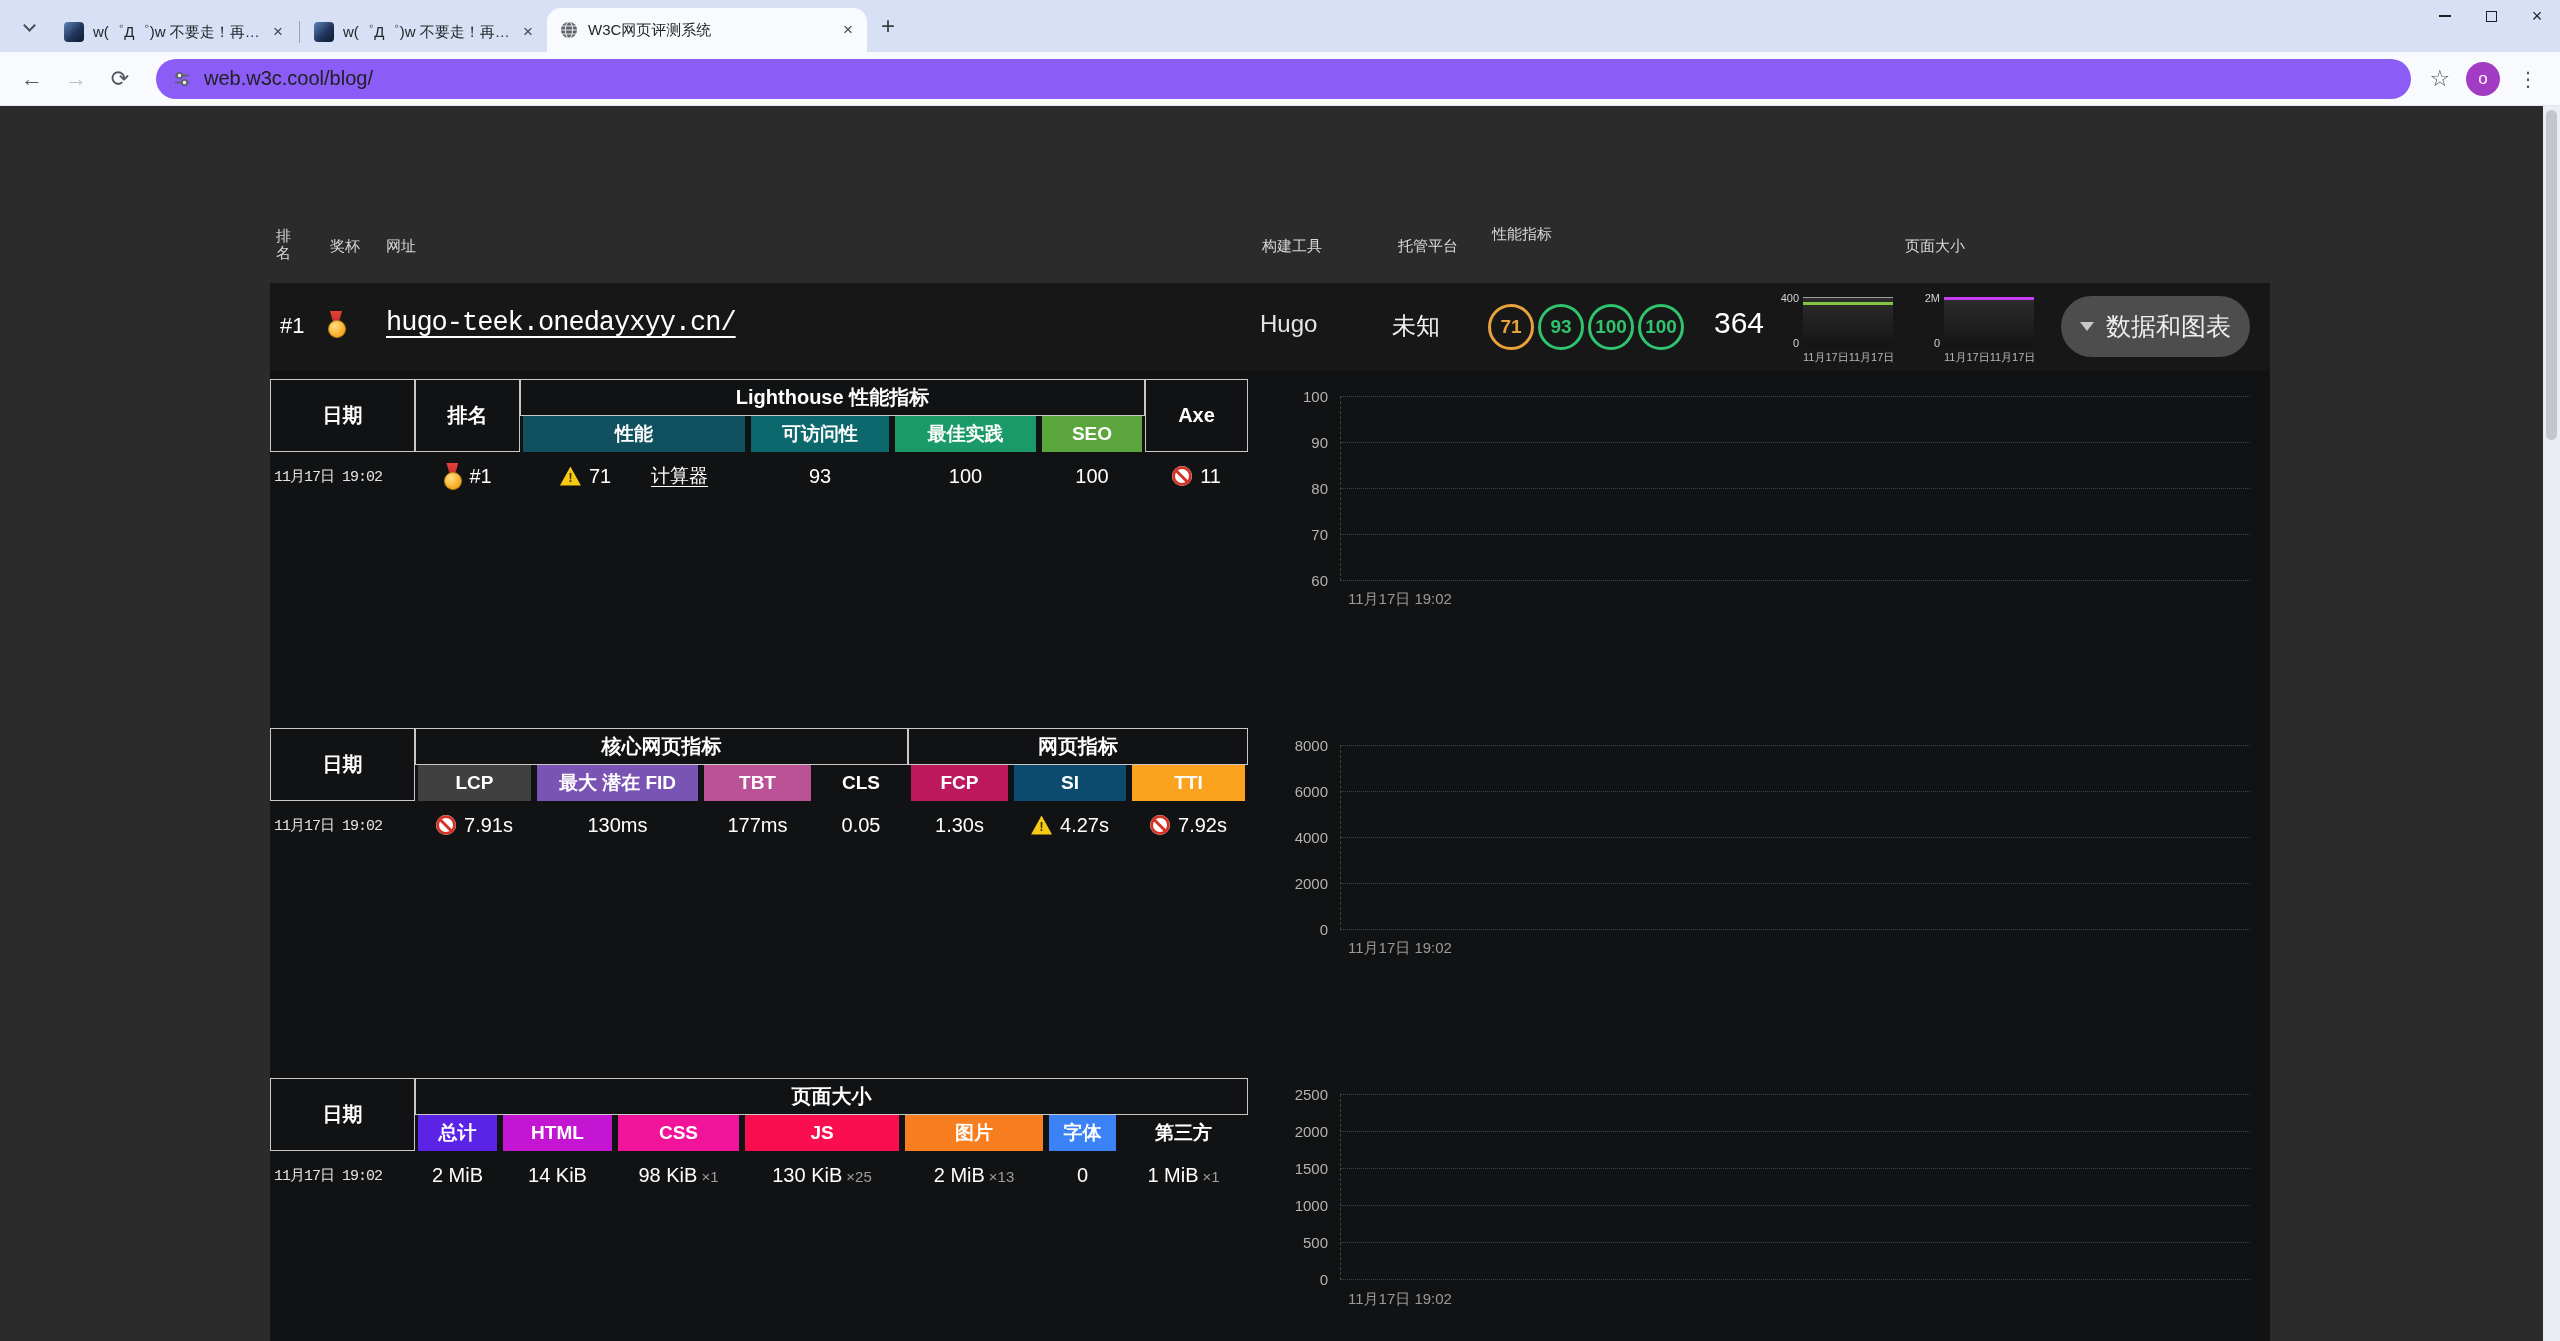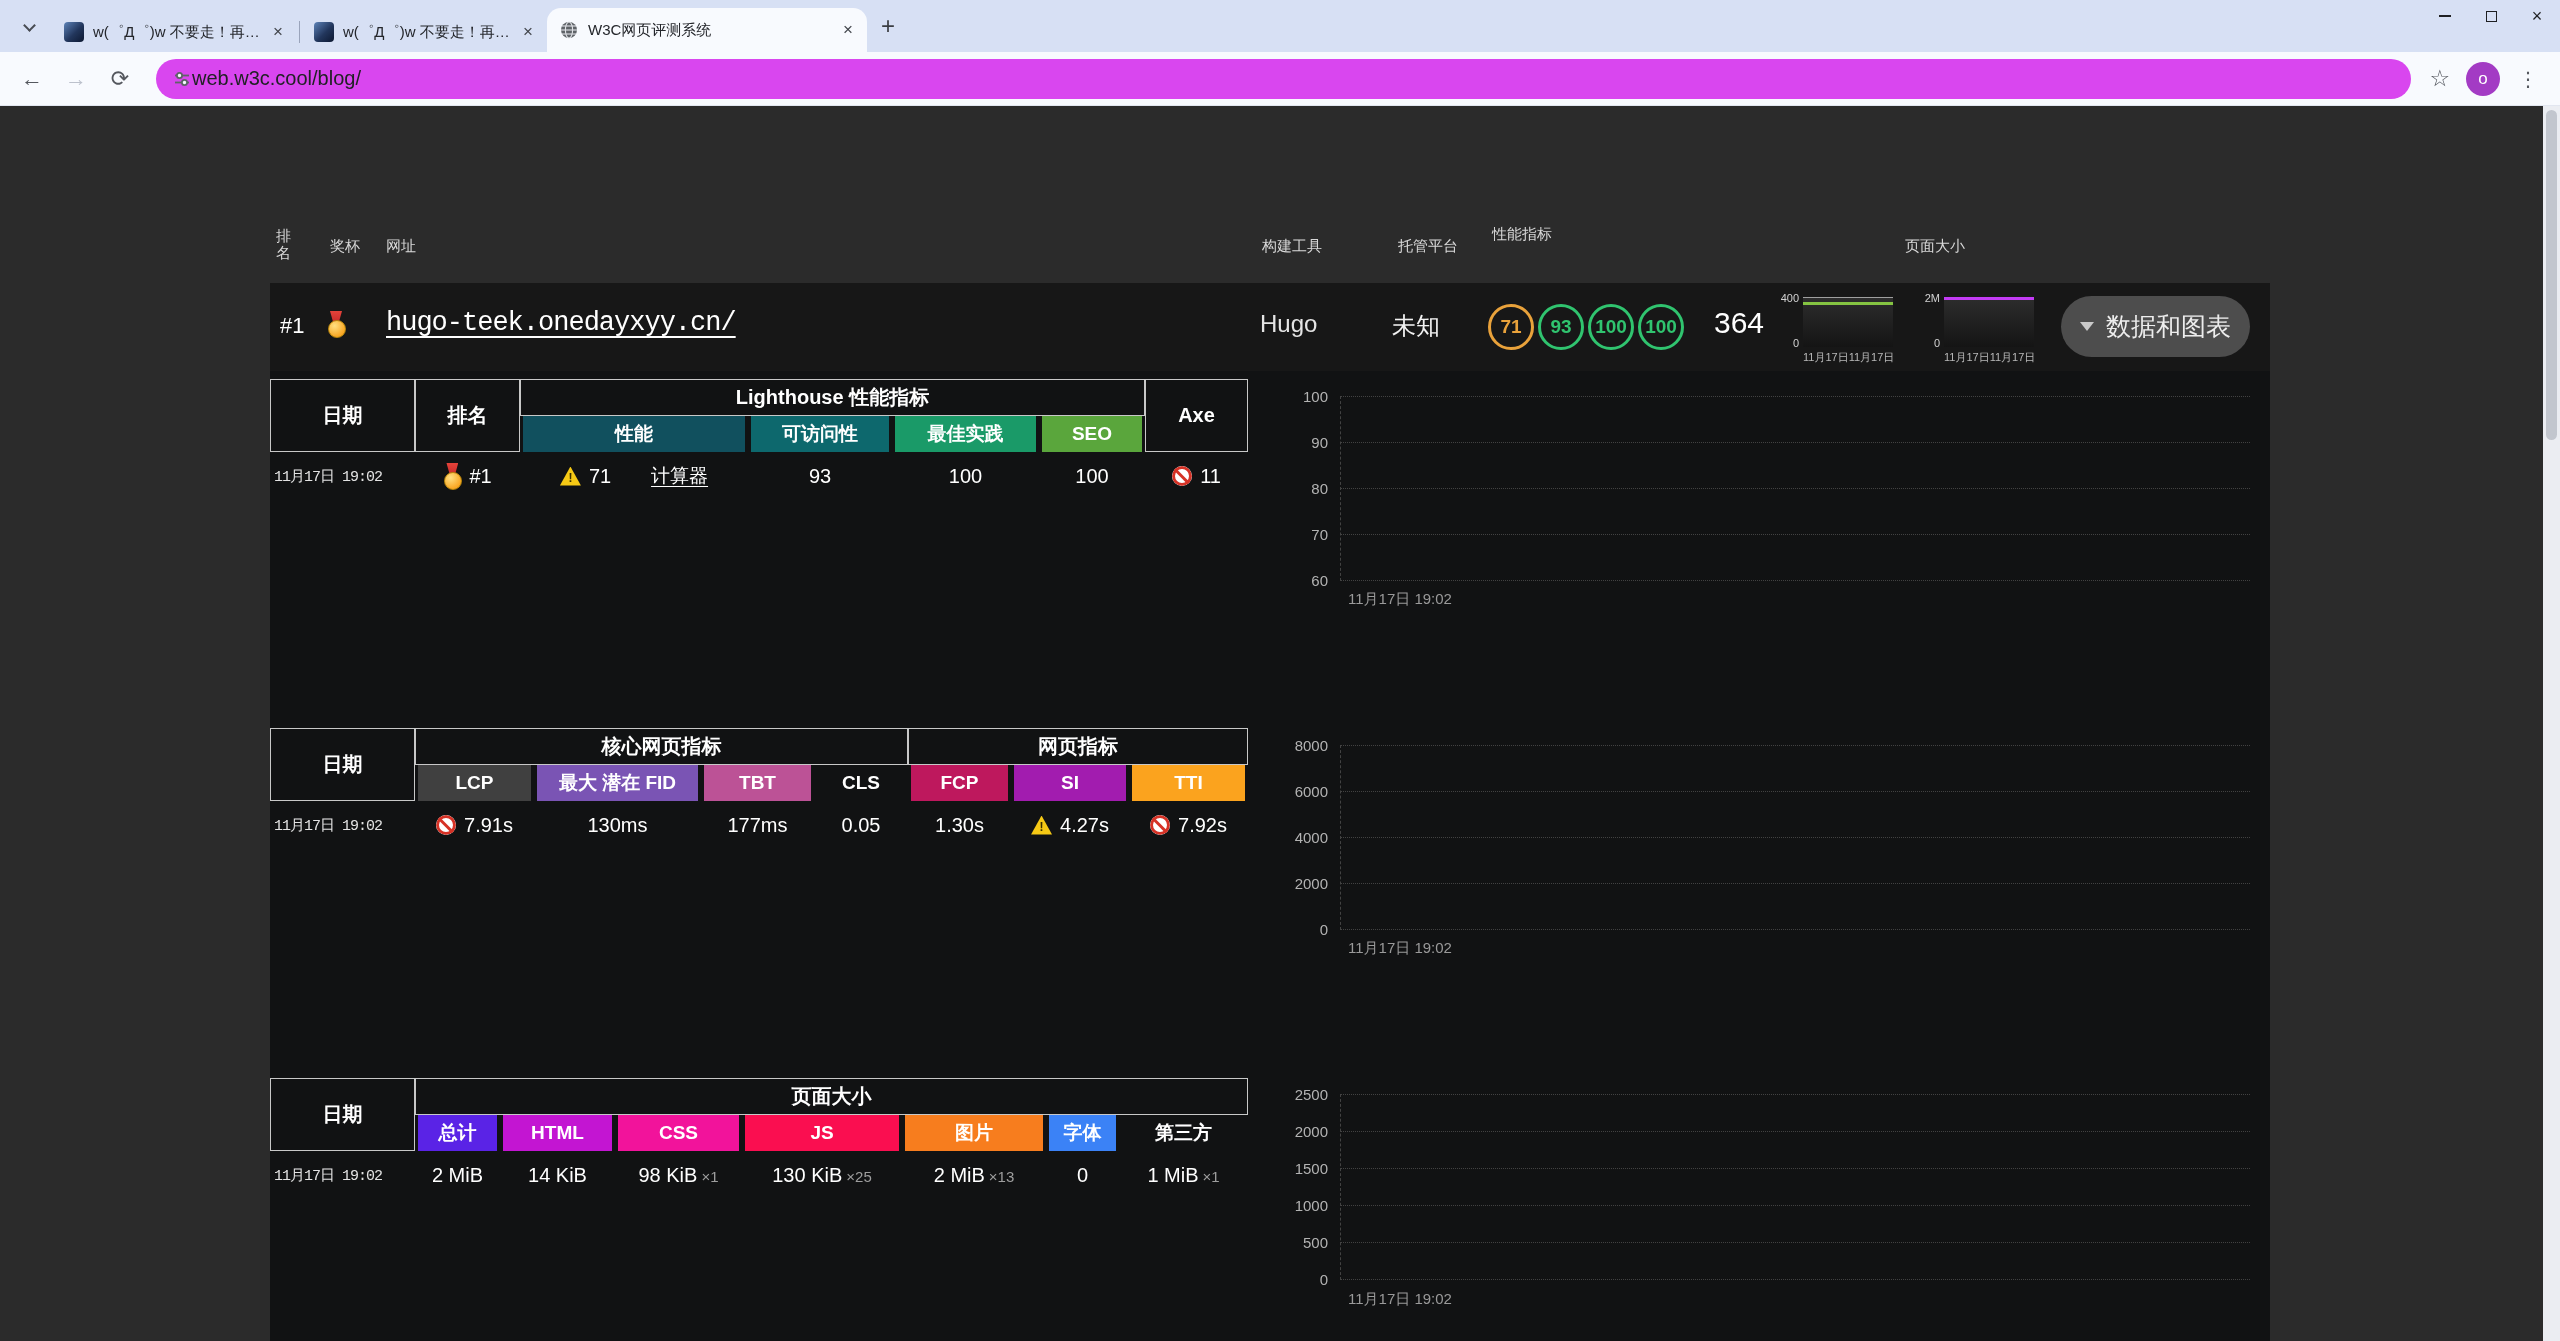--- a/index.html
+++ b/index.html
@@ -26,22 +26,22 @@
   .wc { width:46px; height:32px; display:flex; align-items:center; justify-content:center; color:#1f2023; }
   .wc-min { width:12px; height:2px; background:#1f2023; }
   .wc-max { width:11px; height:11px; border:1.5px solid #1f2023; }
   .wc-close { font-size:18px; line-height:1; }
 
   .toolbar { width:100%; height:54px; background:#f8fafe; display:flex; align-items:center;
              padding:0 14px; gap:8px; border-bottom:1px solid #e2e6f0; }
   .navbtn { width:36px; height:36px; display:flex; align-items:center; justify-content:center;
             font-size:22px; color:#54575e; flex:none; }
   .navbtn.disabled { color:#bcc1cc; }
-  .urlpill { flex:1; height:40px; background:#d946ef; border-radius:20px; display:flex;
-             align-items:center; padding:0 16px; margin:0 10px; }
+  .urlpill { flex:1; height:40px; background:#8b5cf6; border-radius:20px; display:flex;
+             align-items:center; padding:0 16px; gap:12px; margin:0 10px; }
   .urltext { font-size:20px; color:#202124; }
   .tbright { display:flex; align-items:center; gap:10px; flex:none; }
   .star { font-size:23px; color:#54575e; margin-right:6px; }
   .avatar { width:34px; height:34px; border-radius:50%; background:#a33bc4; color:#fff;
             display:flex; align-items:center; justify-content:center; font-size:17px; }
   .kebab { font-size:20px; color:#54575e; padding:0 8px; }
 
   
   .page { position:relative; width:100%; height:1235px; background:#2b2b2b; overflow:hidden; }
   .hlabel { position:absolute; font-size:15px; color:#d8d8d8; white-space:nowrap; }
@@ -337,21 +337,21 @@
           <th class="frame" rowspan="2">日期</th>
           <th class="frame" colspan="4">核心网页指标</th>
           <th class="frame" colspan="3">网页指标</th>
         </tr>
         <tr>
           <th class="band" style="background-color: #404040;">LCP</th>
           <th class="band" style="background-color: rgb(122, 84, 180);">最大 潜在 FID</th>
           <th class="band" style="background-color: rgb(188, 82, 150);">TBT</th>
           <th class="band">CLS</th>
           <th class="band" style="background-color: #be185d;">FCP</th>
-          <th class="band" style="background-color: #a21caf;">SI</th>
+          <th class="band" style="background-color: #0c4a6e;">SI</th>
           <th class="band" style="background-color: rgb(251, 163, 30);">TTI</th>
         </tr>
         <tr>
           <td class="datecell">11月17日 19:02</td>
           <td>
                 <span class="cellflex">
                   <span class="ban"></span>
                   <span>7.91s</span>
                 </span>
               </td>

